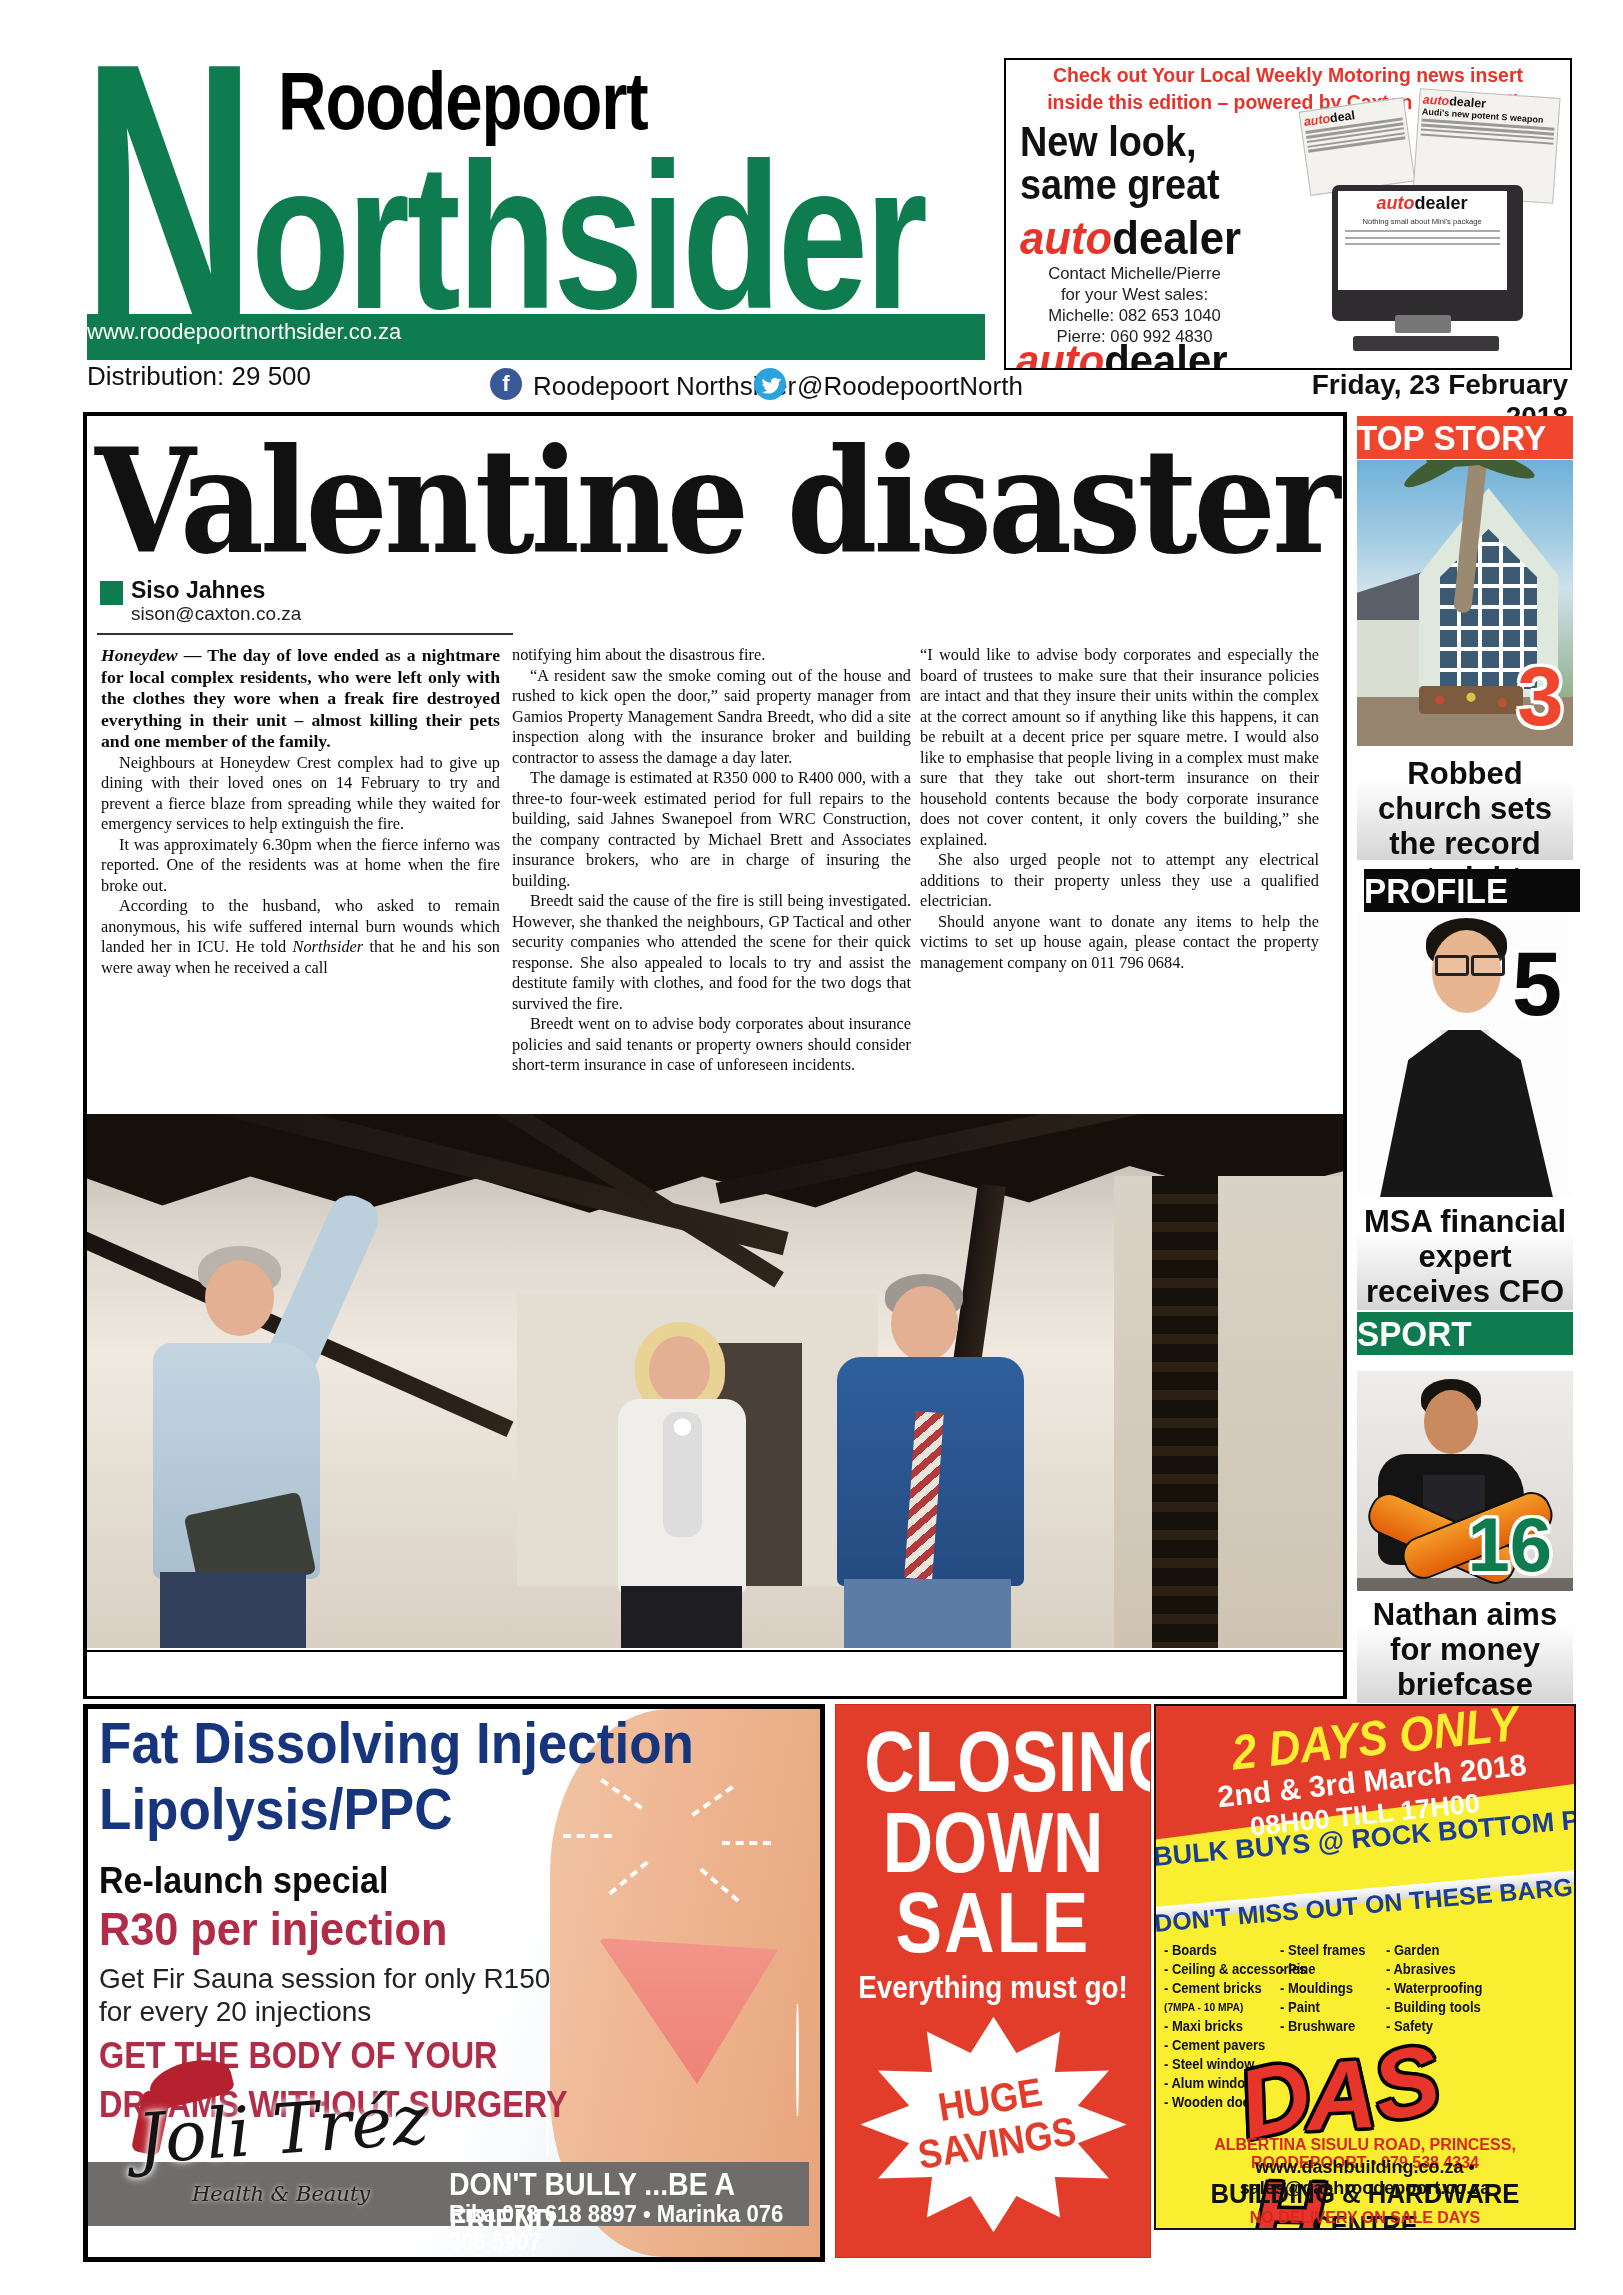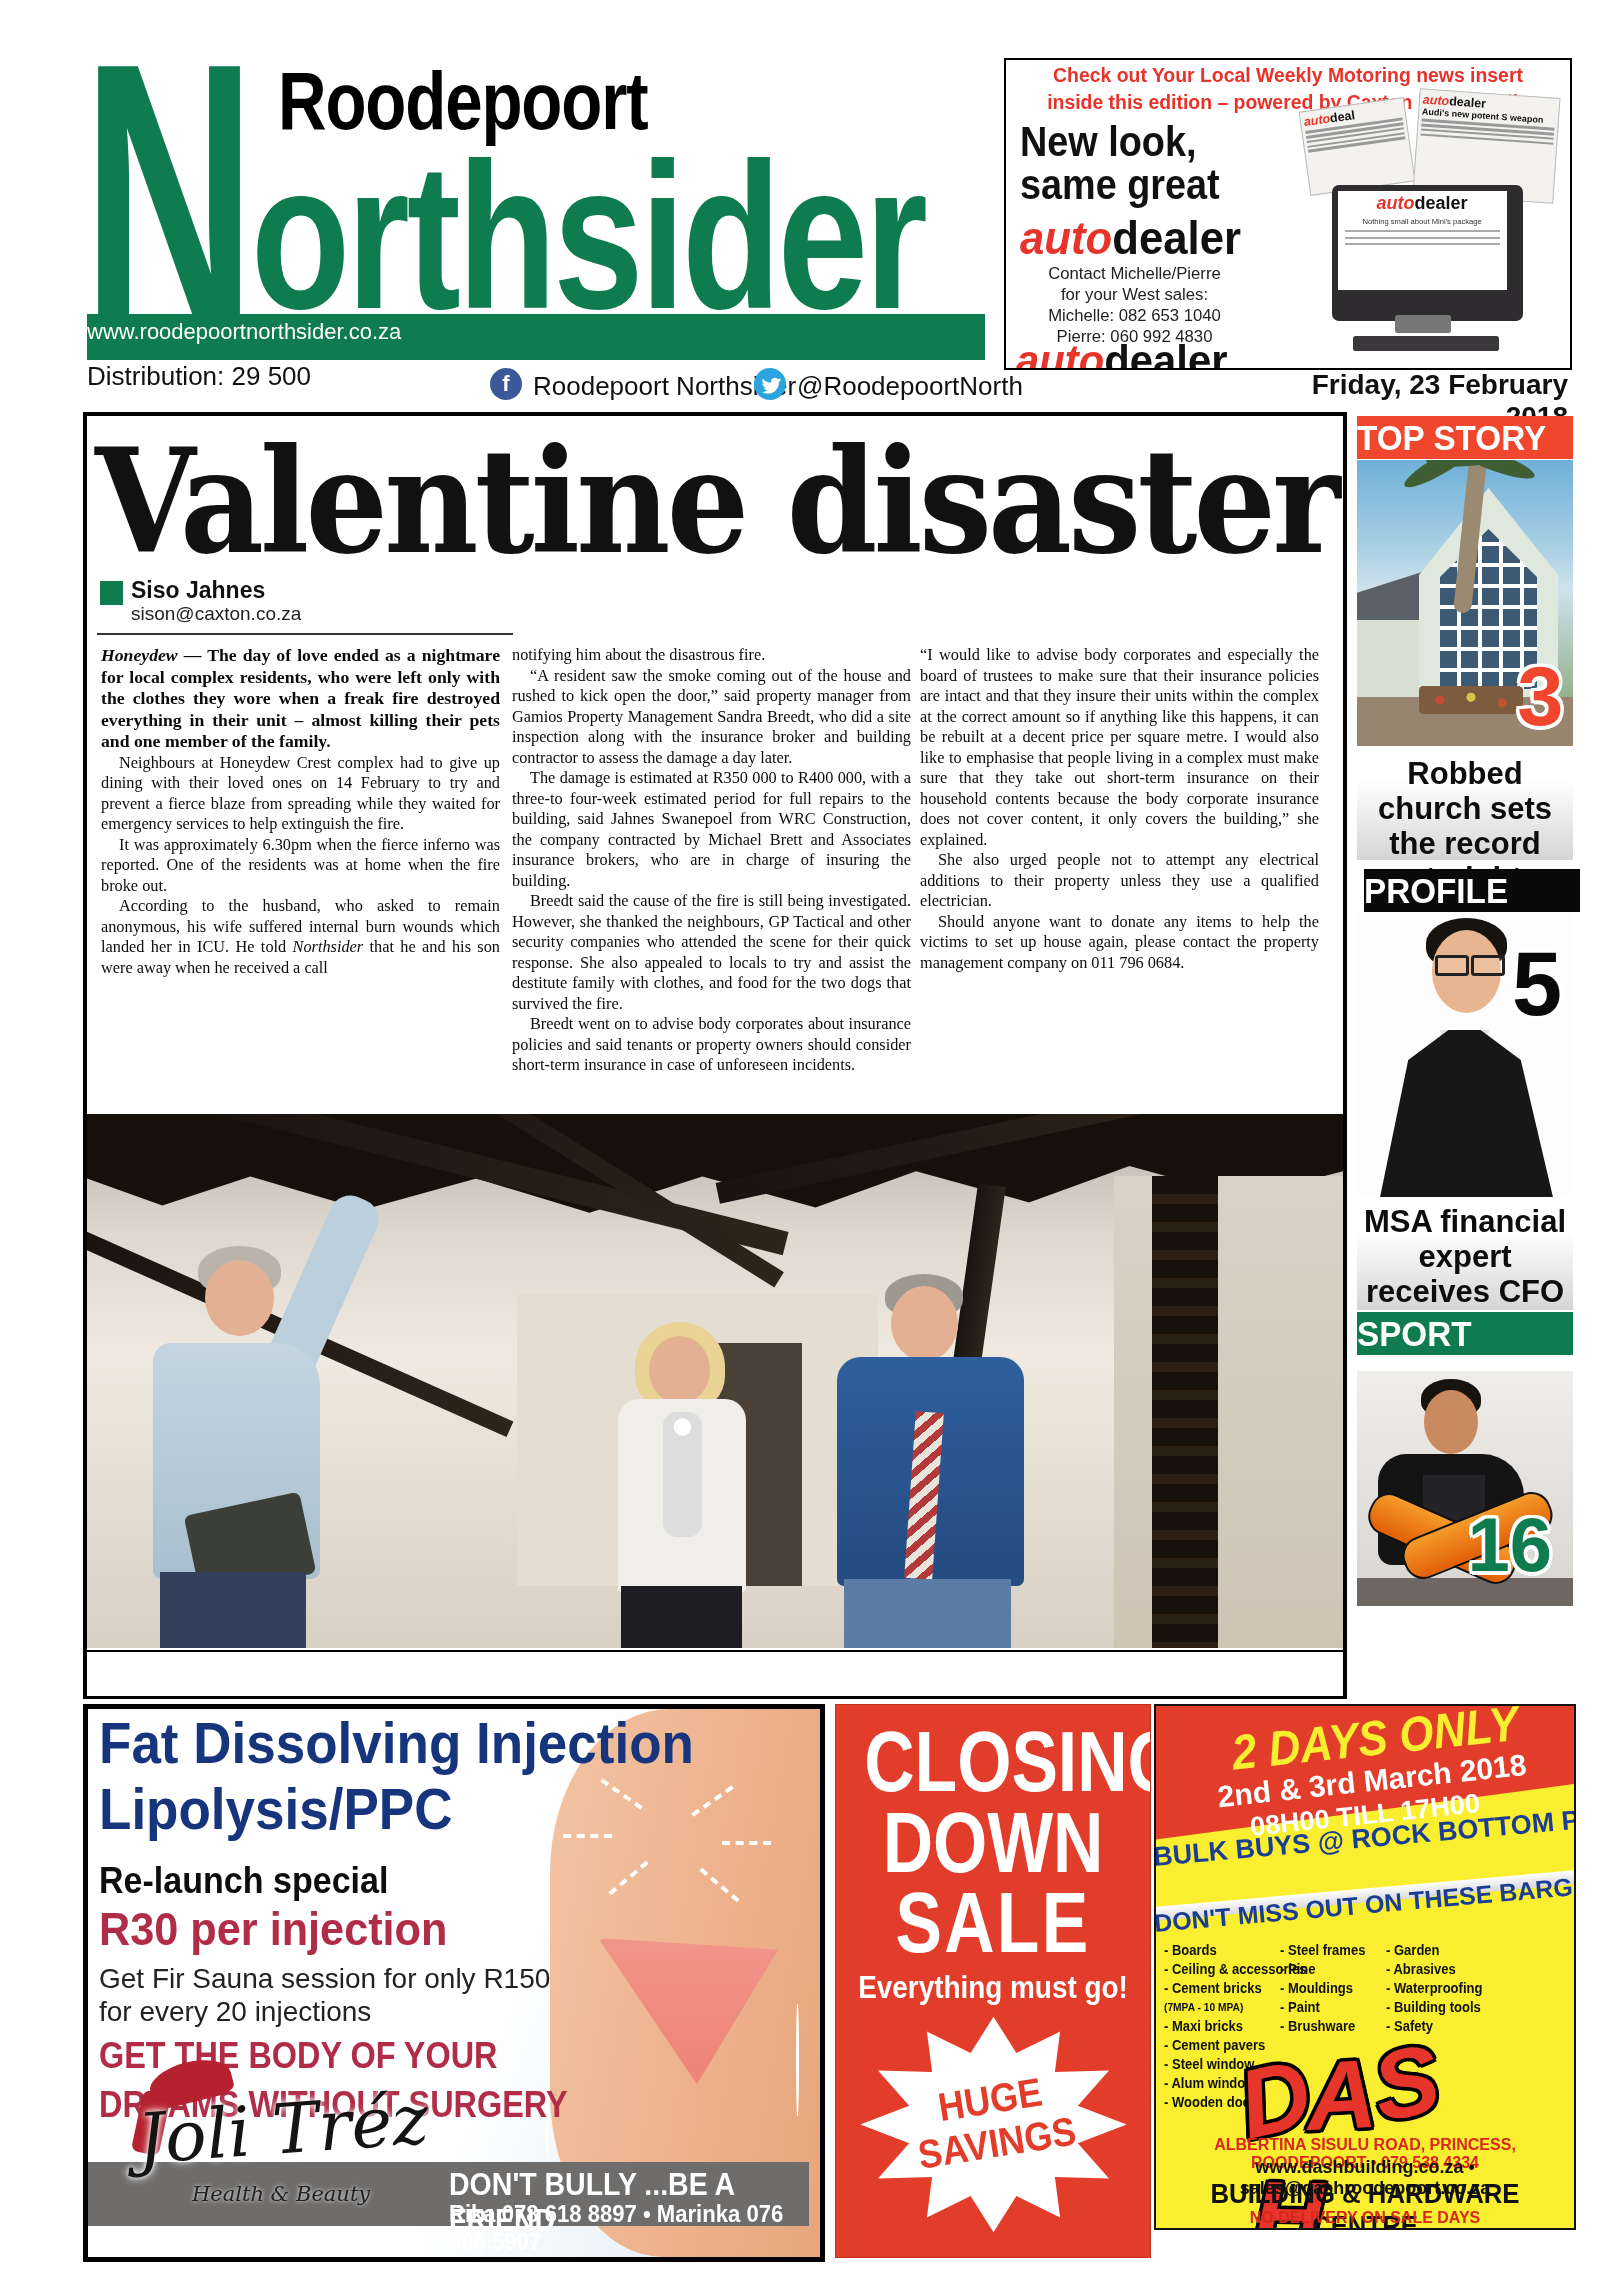--- a/index.html
+++ b/index.html
@@ -327,20 +327,21 @@
   <div class="abs sport">
     <div class="hair" style="left:64px;top:8.3px;width:60px;height:39px;background:#17130f;"></div>
     <div class="head" style="left:67px;top:19.4px;width:54px;height:64px;background:#c88a5e;"></div>
     <div class="sp-jkt"></div>
     <div class="sp-tee"></div>
     <div class="sp-floor"></div>
     <div class="sp-pad" style="left:7px;top:146px;transform:rotate(24deg);"></div>
     <div class="sp-pad" style="left:42px;top:143px;transform:rotate(-22deg);"></div>
     <div class="pgnum" style="right:21px;bottom:18px;font-size:76px;color:#0e7c4f;">16</div>
   </div>
+  <div class="abs sb-txt" style="top:1591px;height:106px;padding-top:5.6px;">Nathan aims for money briefcase</div>
 
   <div class="abs ad-left">
     <div class="lip-body"></div>
     <div class="lip-bikini"></div>
     <div class="lip-arrow" style="right:174px;top:83px;transform:rotate(35deg);"></div>
     <div class="lip-arrow" style="right:83px;top:90px;transform:rotate(-35deg);"></div>
     <div class="lip-arrow" style="right:167px;top:167px;transform:rotate(-40deg);"></div>
     <div class="lip-arrow" style="right:76px;top:174px;transform:rotate(40deg);"></div>
     <div class="lip-arrow" style="right:208px;top:125px;"></div>
     <div class="lip-arrow" style="right:49px;top:132px;"></div>

